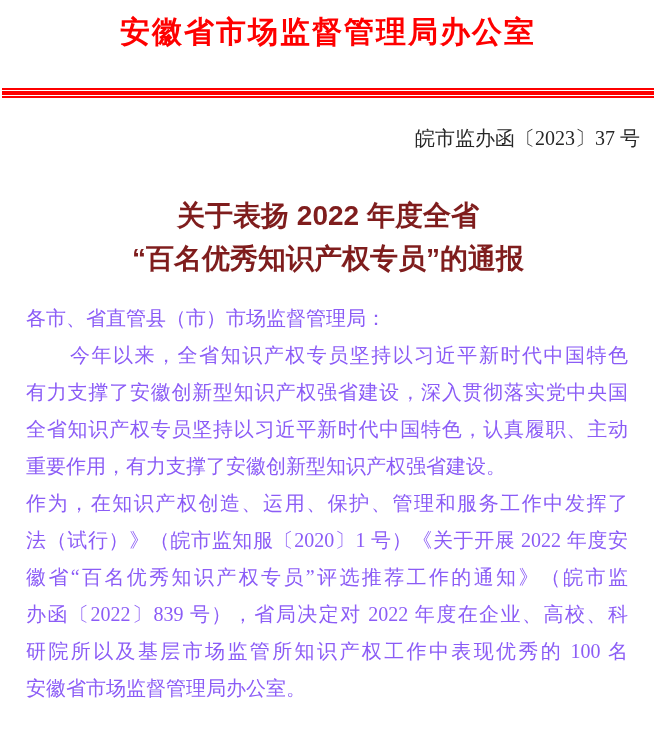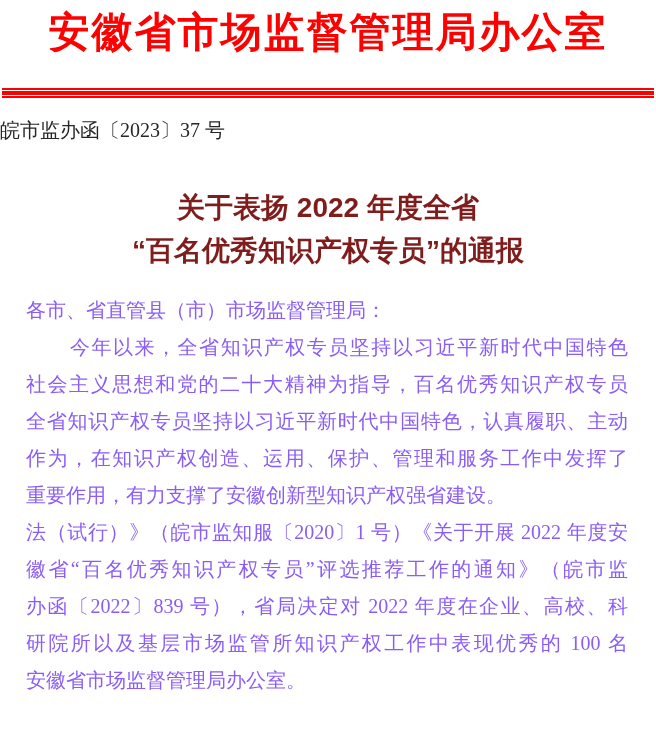--- a/index.html
+++ b/index.html
@@ -16,37 +16,37 @@
     font-family: "Liberation Serif", "DejaVu Serif", serif;
     color: #222222;
   }
   .issuer-header {
     margin-top: 6px;
     text-align: center;
     white-space: nowrap;
     color: #fe0000;
     font-family: Liberation Sans, sans-serif;
     font-weight: bold;
-    font-size: 41px;
+    font-size: 30px;
     line-height: 52px;
     letter-spacing: 2px;
   }
   .red-separator {
     margin: 30px 2px 0 2px;
     height: 4px;
     background: #fe0000;
     background-clip: content-box;
     padding: 1px 0;
     border-top: 2px solid #fe0000;
     border-bottom: 2px solid #fe0000;
   }
   .doc-number {
-    margin-top: 20px;
+    margin-top: 28px;
     padding-right: 16px;
-    text-align: left;
+    text-align: right;
     font-size: 20px;
     line-height: 24px;
     color: #262626;
   }
   .doc-title {
     margin-top: 44px;
     text-align: center;
     font-family: "Liberation Sans", "DejaVu Sans", sans-serif;
     font-weight: bold;
     font-size: 28px;
@@ -86,24 +86,24 @@
   <div class="doc-number">皖市监办函〔2023〕37 号</div>
 
   <div class="doc-title">
     <div>关于表扬 2022 年度全省</div>
     <div>“百名优秀知识产权专员”的通报</div>
   </div>
 
   <div class="doc-body">
       <div class="body-line">各市、省直管县（市）市场监督管理局：</div>
       <div class="body-line justify indent">今年以来，全省知识产权专员坚持以习近平新时代中国特色</div>
-      <div class="body-line justify">社会主义思想和党的二十大精神为指导，百名优秀知识产权专员</div>
+      <div class="body-line justify">有力支撑了安徽创新型知识产权强省建设，深入贯彻落实党中央国</div>
       <div class="body-line justify">全省知识产权专员坚持以习近平新时代中国特色，认真履职、主动</div>
+      <div class="body-line">重要作用，有力支撑了安徽创新型知识产权强省建设。</div>
       <div class="body-line justify">作为，在知识产权创造、运用、保护、管理和服务工作中发挥了</div>
-      <div class="body-line">重要作用，有力支撑了安徽创新型知识产权强省建设。</div>
       <div class="body-line justify">法（试行）》（皖市监知服〔2020〕1 号）《关于开展 2022 年度安</div>
       <div class="body-line justify">徽省“百名优秀知识产权专员”评选推荐工作的通知》（皖市监</div>
       <div class="body-line justify">办函〔2022〕839 号），省局决定对 2022 年度在企业、高校、科</div>
       <div class="body-line justify">研院所以及基层市场监管所知识产权工作中表现优秀的 100 名</div>
       <div class="body-line">安徽省市场监督管理局办公室。</div>
     </div>
 
 </div>
 
 </body></html>

